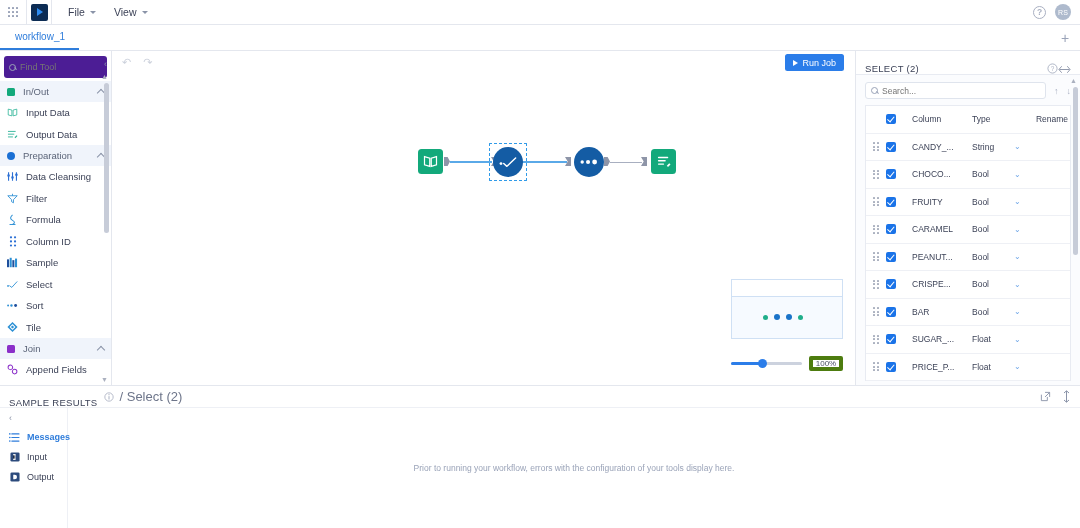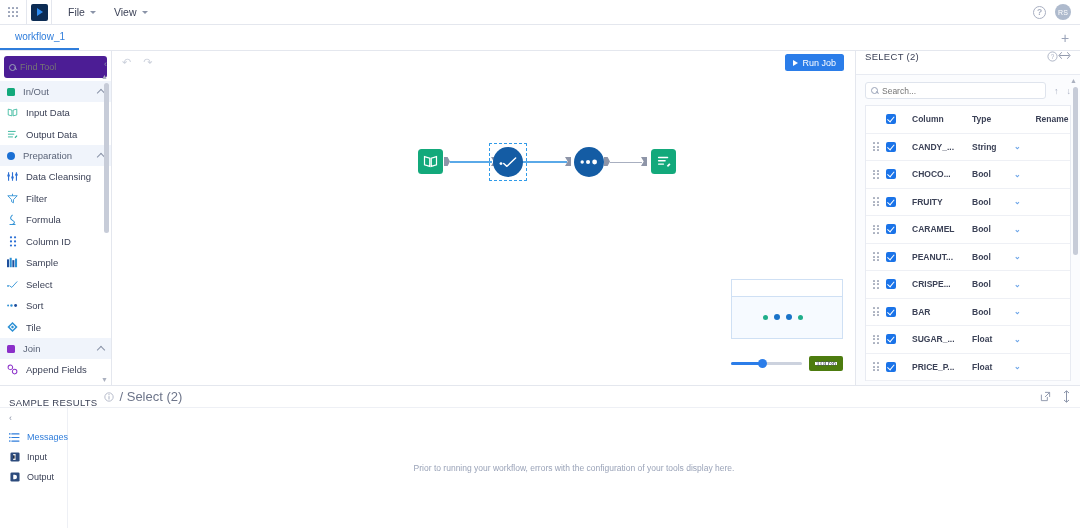--- a/index.html
+++ b/index.html
@@ -92,36 +92,36 @@
   
   .minimap { position: absolute; right: 12px; bottom: 46px; width: 112px; background: #fff; border: 1px solid #cfe0f4; }
   .minimap .mm-head { height: 17px; border-bottom: 1px solid #cfe0f4; }
   .minimap .mm-body { height: 41px; background: #f6faff; position: relative; }
   .mm-dot { position: absolute; border-radius: 50%; top: 18px; }
   .zoomrow { position: absolute; right: 12px; bottom: 14px; width: 112px; display: flex; align-items: center; gap: 7px; }
   .slider { position: relative; flex: 1; height: 10px; display: flex; align-items: center; }
   .slider .track { height: 2.5px; width: 100%; background: #ccd2de; border-radius: 2px; }
   .slider .fill { position: absolute; left: 0; height: 2.5px; width: 42%; background: #2b7de9; border-radius: 2px; }
   .slider .knob { position: absolute; left: 38%; width: 9px; height: 9px; border-radius: 50%; background: #2b7de9; }
-  .zoomval { width: 34px; height: 15px; border: 6px solid #4d7c0f; border-radius: 2px; font-size: 8px;
+  .zoomval { width: 34px; height: 15px; border: 4px solid #4d7c0f; border-radius: 2px; font-size: 8px;
              display: flex; align-items: center; justify-content: center; color: #4a5165; cursor: pointer; background:#fff;}
 
   
   .cfg { width: 225px; min-width: 225px; border-left: 1px solid #e4e7ee; background: #fff; display: flex; flex-direction: column; position: relative;}
-  .cfg-head { height: 24px; display: flex; align-items: flex-start; padding: 0 9px; gap: 0; border-bottom: 1px solid #e8ebf2; }
+  .cfg-head { height: 24px; display: flex; align-items: flex-end; padding: 0 9px; gap: 0; border-bottom: 1px solid #e8ebf2; }
   .cfg-title { font-size: 9.5px; color: #3c4257; letter-spacing: .3px; flex: 1; }
   .cfg-icon { color: #a9b0c2; font-size: 9px; cursor: pointer; display:flex; align-items:center;}
   .cfg-body { flex: 1; overflow: hidden; position: relative; background: #fbfcfe; }
   .cfg-search-row { display: flex; align-items: center; padding: 7px 9px 6px 9px; gap: 8px; }
   .cfg-search { flex: 1; height: 17px; border: 1px solid #dfe4ed; border-radius: 3px; background: #fff;
                 display: flex; align-items: center; gap: 4px; padding: 0 5px; }
   .cfg-search input { border: none; outline: none; font-size: 8.5px; color: #9aa3b8; width: 100%;
                       font-family: "Liberation Sans", sans-serif; background: transparent;}
   .sort-arrow { font-size: 9px; color: #a9b0c2; cursor: pointer; }
-  .tbl { margin: 0 9px; background: #fff; border: 1px solid #e8ebf2; border-bottom: none; font-weight: bold; }
+  .tbl { margin: 0 9px; background: #fff; border: 1px solid #e8ebf2; border-bottom: none; }
   .trow { height: 27.5px; display: flex; align-items: center; border-bottom: 1px solid #eef0f5; }
   .trow.head { background: #fff; }
   .c-grip { width: 20px; display: flex; align-items: center; justify-content: center; cursor: grab; }
   .grip-dots { display: grid; grid-template-columns: repeat(2, 2px); grid-template-rows: repeat(3, 2px); gap: 1.5px; }
   .grip-dots i { width: 2px; height: 2px; background: #aab0bf; border-radius: 0.5px; display: block; }
   .c-chk { width: 26px; display: flex; align-items: center; }
   .chk { width: 10px; height: 10px; background: #1a73e8; border-radius: 2px; position: relative; cursor: pointer; }
   .chk::after { content: ""; position: absolute; left: 3px; top: 1px; width: 3px; height: 5.5px;
                 border-right: 1.4px solid #fff; border-bottom: 1.4px solid #fff; transform: rotate(40deg); }
   .c-col { width: 60px; font-size: 8.5px; color: #3c4257; }
@@ -134,21 +134,21 @@
   
   .bottom { height: 143px; min-height: 143px; border-top: 1px solid #e4e7ee; display: flex; flex-direction: column; background:#fff;}
   .bottom-head { height: 22px; display: flex; align-items: center; padding: 0 9px; gap: 6px; border-bottom: 1px solid #eef0f5;}
   .bh-title { font-size: 9.5px; color: #3c4257; letter-spacing: .3px; margin-top: 11px; }
   .bh-sub { font-size: 13px; color: #6d758a; }
   .bh-right { margin-left: auto; display: flex; align-items: center; gap: 11px; }
   .bottom-body { flex: 1; display: flex; min-height: 0; }
   .bside { width: 68px; min-width: 68px; border-right: 1px solid #eef0f5; padding-top: 2px; position: relative;}
   .bside-chev { font-size: 9px; color: #8a93a8; padding: 3px 0 4px 9px; cursor: pointer; }
   .bitem { height: 20px; display: flex; align-items: center; gap: 7px; padding: 0 9px; font-size: 9px; color: #3c4257; cursor: pointer;}
-  .bitem.active { color: #2f7ddb; font-weight: normal; }
+  .bitem.active { color: #2f7ddb; font-weight: bold; }
   .bicon { width: 11px; height: 11px; display: flex; align-items: center; justify-content: center; flex:none;}
   .bmain { flex: 1; display: flex; align-items: center; justify-content: center; }
   .empty-msg { font-size: 8.5px; color: #9aa3b8; }
 </style>
 </head>
 <body>
 
 <div class="app">
 
   <div class="topbar">

